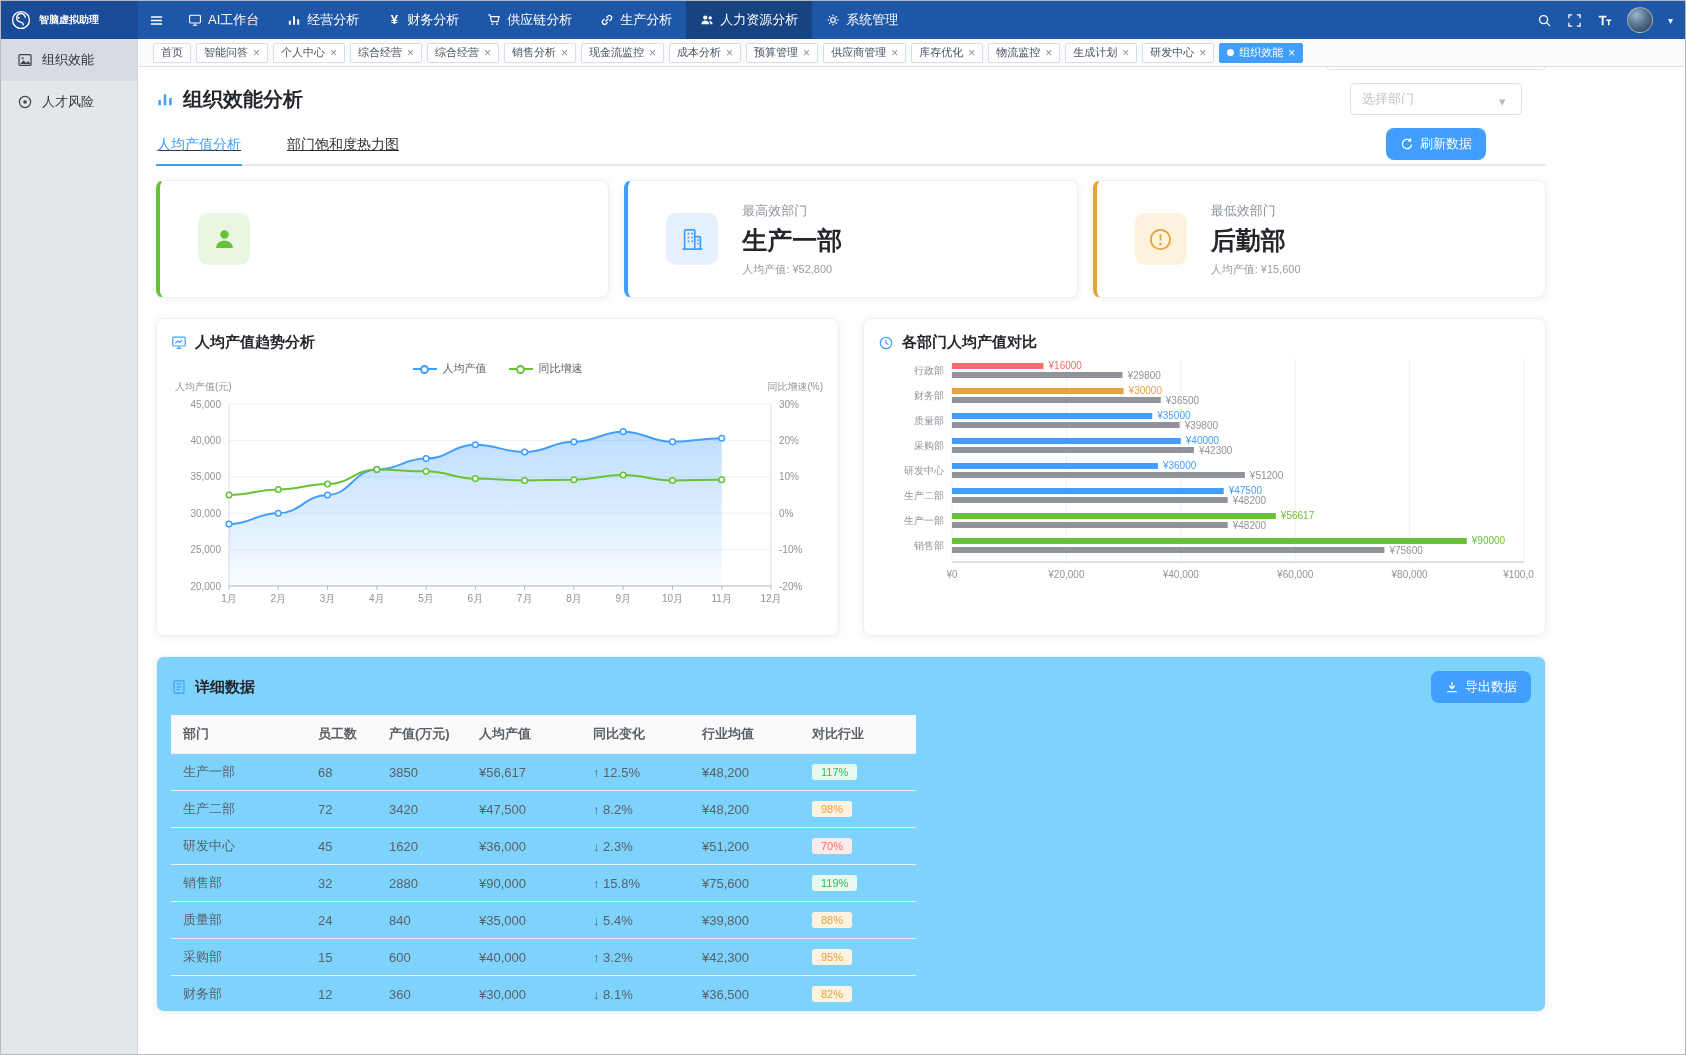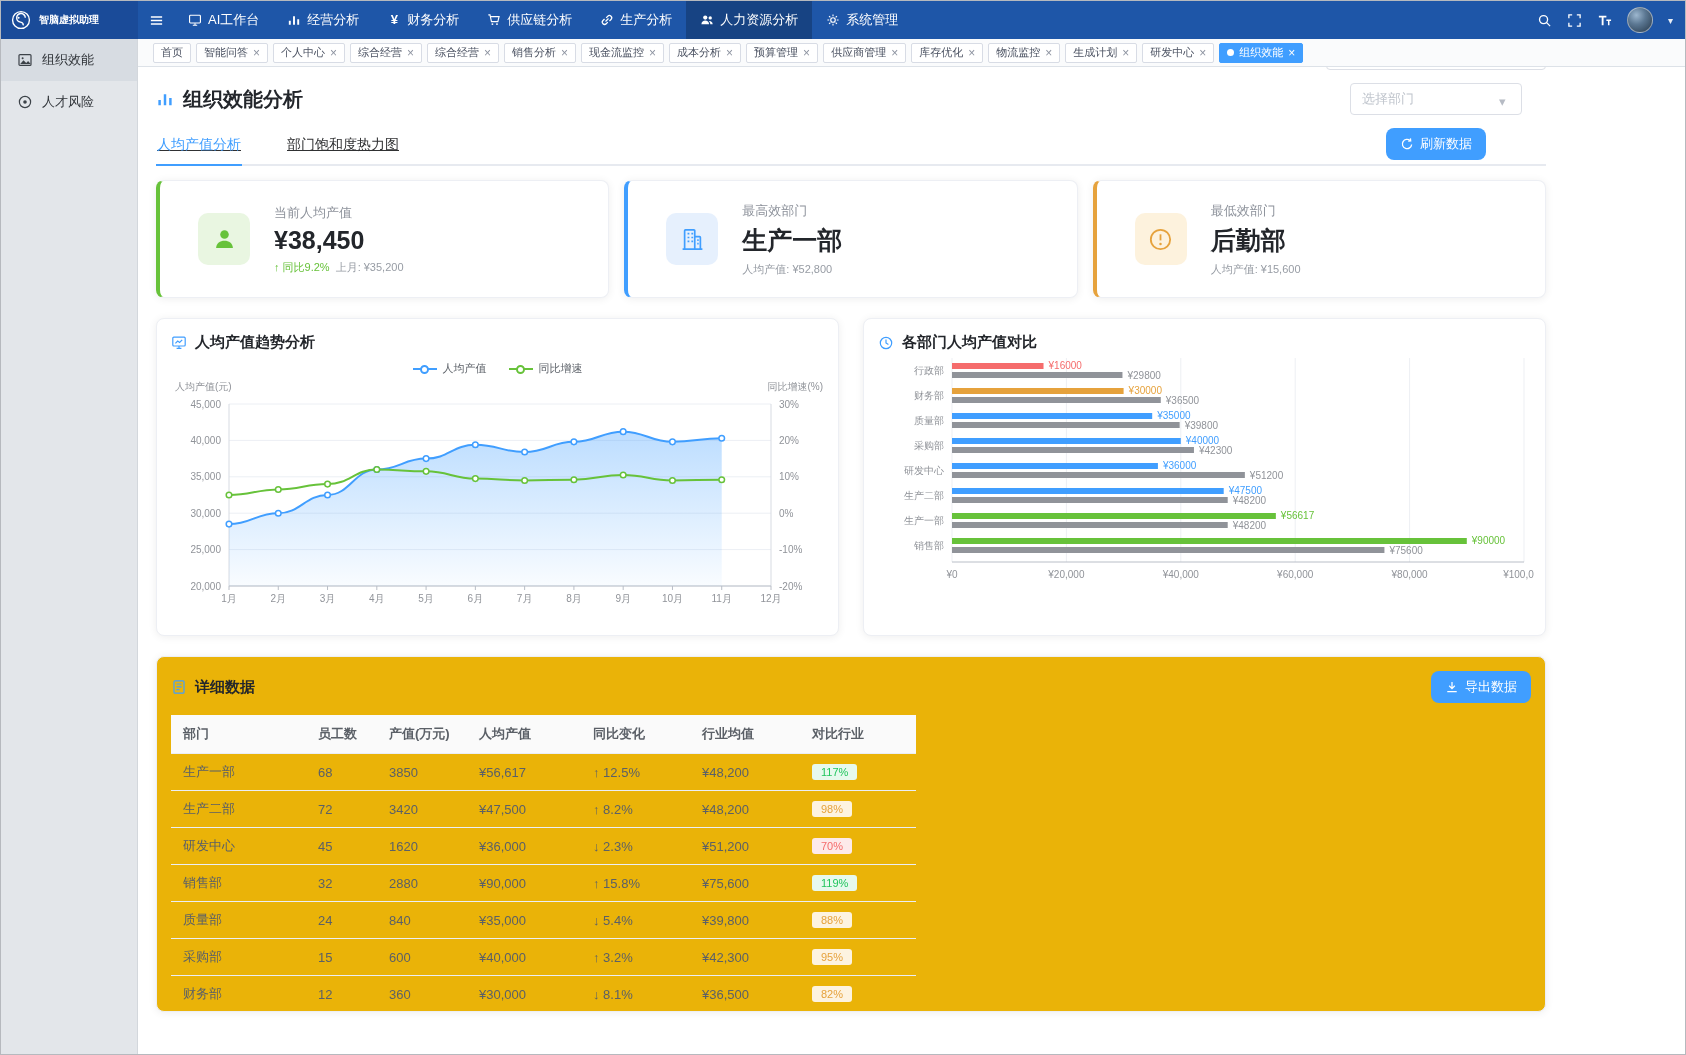--- a/index.html
+++ b/index.html
@@ -76,21 +76,21 @@
   .chart-title .ic { color:#409eff; }
   .chart-legend { display:flex; justify-content:center; gap:22px; margin:9px 0 2px; font-size:11px; color:#5f646b; }
   .lg-item { display:inline-flex; align-items:center; gap:6px; cursor:pointer; }
   .lg-line { width:24px; height:0; border-top:2px solid var(--c); position:relative; display:inline-block; }
   .lg-line::after { content:""; position:absolute; width:5px; height:5px; border:2px solid var(--c); border-radius:50%; background:#fff; left:7px; top:-5px; }
   .lg-sq { width:13px; height:9px; border-radius:2px; display:inline-block; }
   .tick { font-size:10px; fill:#909399; }
   .blabel { font-size:10px; }
 
   
-  .table-card { background:#eab308; border:1px solid #edeff4; border-radius:8px; box-shadow:0 1px 8px rgba(0,0,0,.07); margin-top:20px; padding:14px; height:356px; overflow:hidden; }
+  .table-card { background:#7dd3fc; border:1px solid #edeff4; border-radius:8px; box-shadow:0 1px 8px rgba(0,0,0,.07); margin-top:20px; padding:14px; height:356px; overflow:hidden; }
   .table-card-header { display:flex; align-items:center; justify-content:space-between; }
   .data-table { border-collapse:collapse; margin-top:12px; width:745px; font-size:13px; color:#5b6067; table-layout:fixed; }
   .data-table th { background:#fafafa; text-align:left; font-weight:bold; color:#5b6067; padding:10px 12px; border-bottom:1px solid #ebeef5; }
   .data-table td { padding:9px 12px; border-bottom:1px solid #ebeef5; }
   .badge { display:inline-block; padding:2px 9px; border-radius:3px; font-size:11px; }
   .badge.good { background:#e7f9ee; color:#22c55e; }
   .badge.warn { background:#fdf3e0; color:#e6a23c; }
   .badge.bad  { background:#fdeaea; color:#f56c6c; }
 
   .ic { display:inline-block; }
@@ -328,25 +328,20 @@
 
           <div class="stat-cards" id="stat-cards">
               <div class="stat-card" style="border-left-color:#67c23a">
                 <div class="stat-icon" style="background:#e9f6e1;color:#67c23a">
                   <span class="ic">
                     <svg viewBox="0 0 24 24" fill="currentColor">
                       <circle cx="12" cy="7.6" r="3.8"></circle>
                       <path d="M4.5 19.5c.4-4.2 3.5-6.3 7.5-6.3s7.1 2.1 7.5 6.3z"></path>
                     </svg>
                   </span>
-                </div>
-                <div>
-                  <div class="stat-label">当前人均产值</div>
-                  <div class="stat-value">¥38,450</div>
-                  <div class="stat-sub"><span class="trend">↑ 同比9.2%</span><span>上月: ¥35,200</span></div>
                 </div>
               </div>
               <div class="stat-card" style="border-left-color:#409eff">
                 <div class="stat-icon" style="background:#e6f0fd;color:#409eff">
                   <span class="ic">
                     <svg viewBox="0 0 24 24" fill="none" stroke="currentColor" stroke-width="1.5">
                       <path d="M5 20.5V4.2a.7.7 0 0 1 .7-.7h7.6a.7.7 0 0 1 .7.7v16.3"></path>
                       <path d="M14 9.5h4.3a.7.7 0 0 1 .7.7v10.3M3.2 20.5h17.6"></path>
                       <path d="M7.6 6.8h1.6M11 6.8h1.6M7.6 10.2h1.6M11 10.2h1.6M7.6 13.6h1.6M11 13.6h1.6M16.2 12.6h1.3M16.2 15.6h1.3"></path>
                     </svg>

